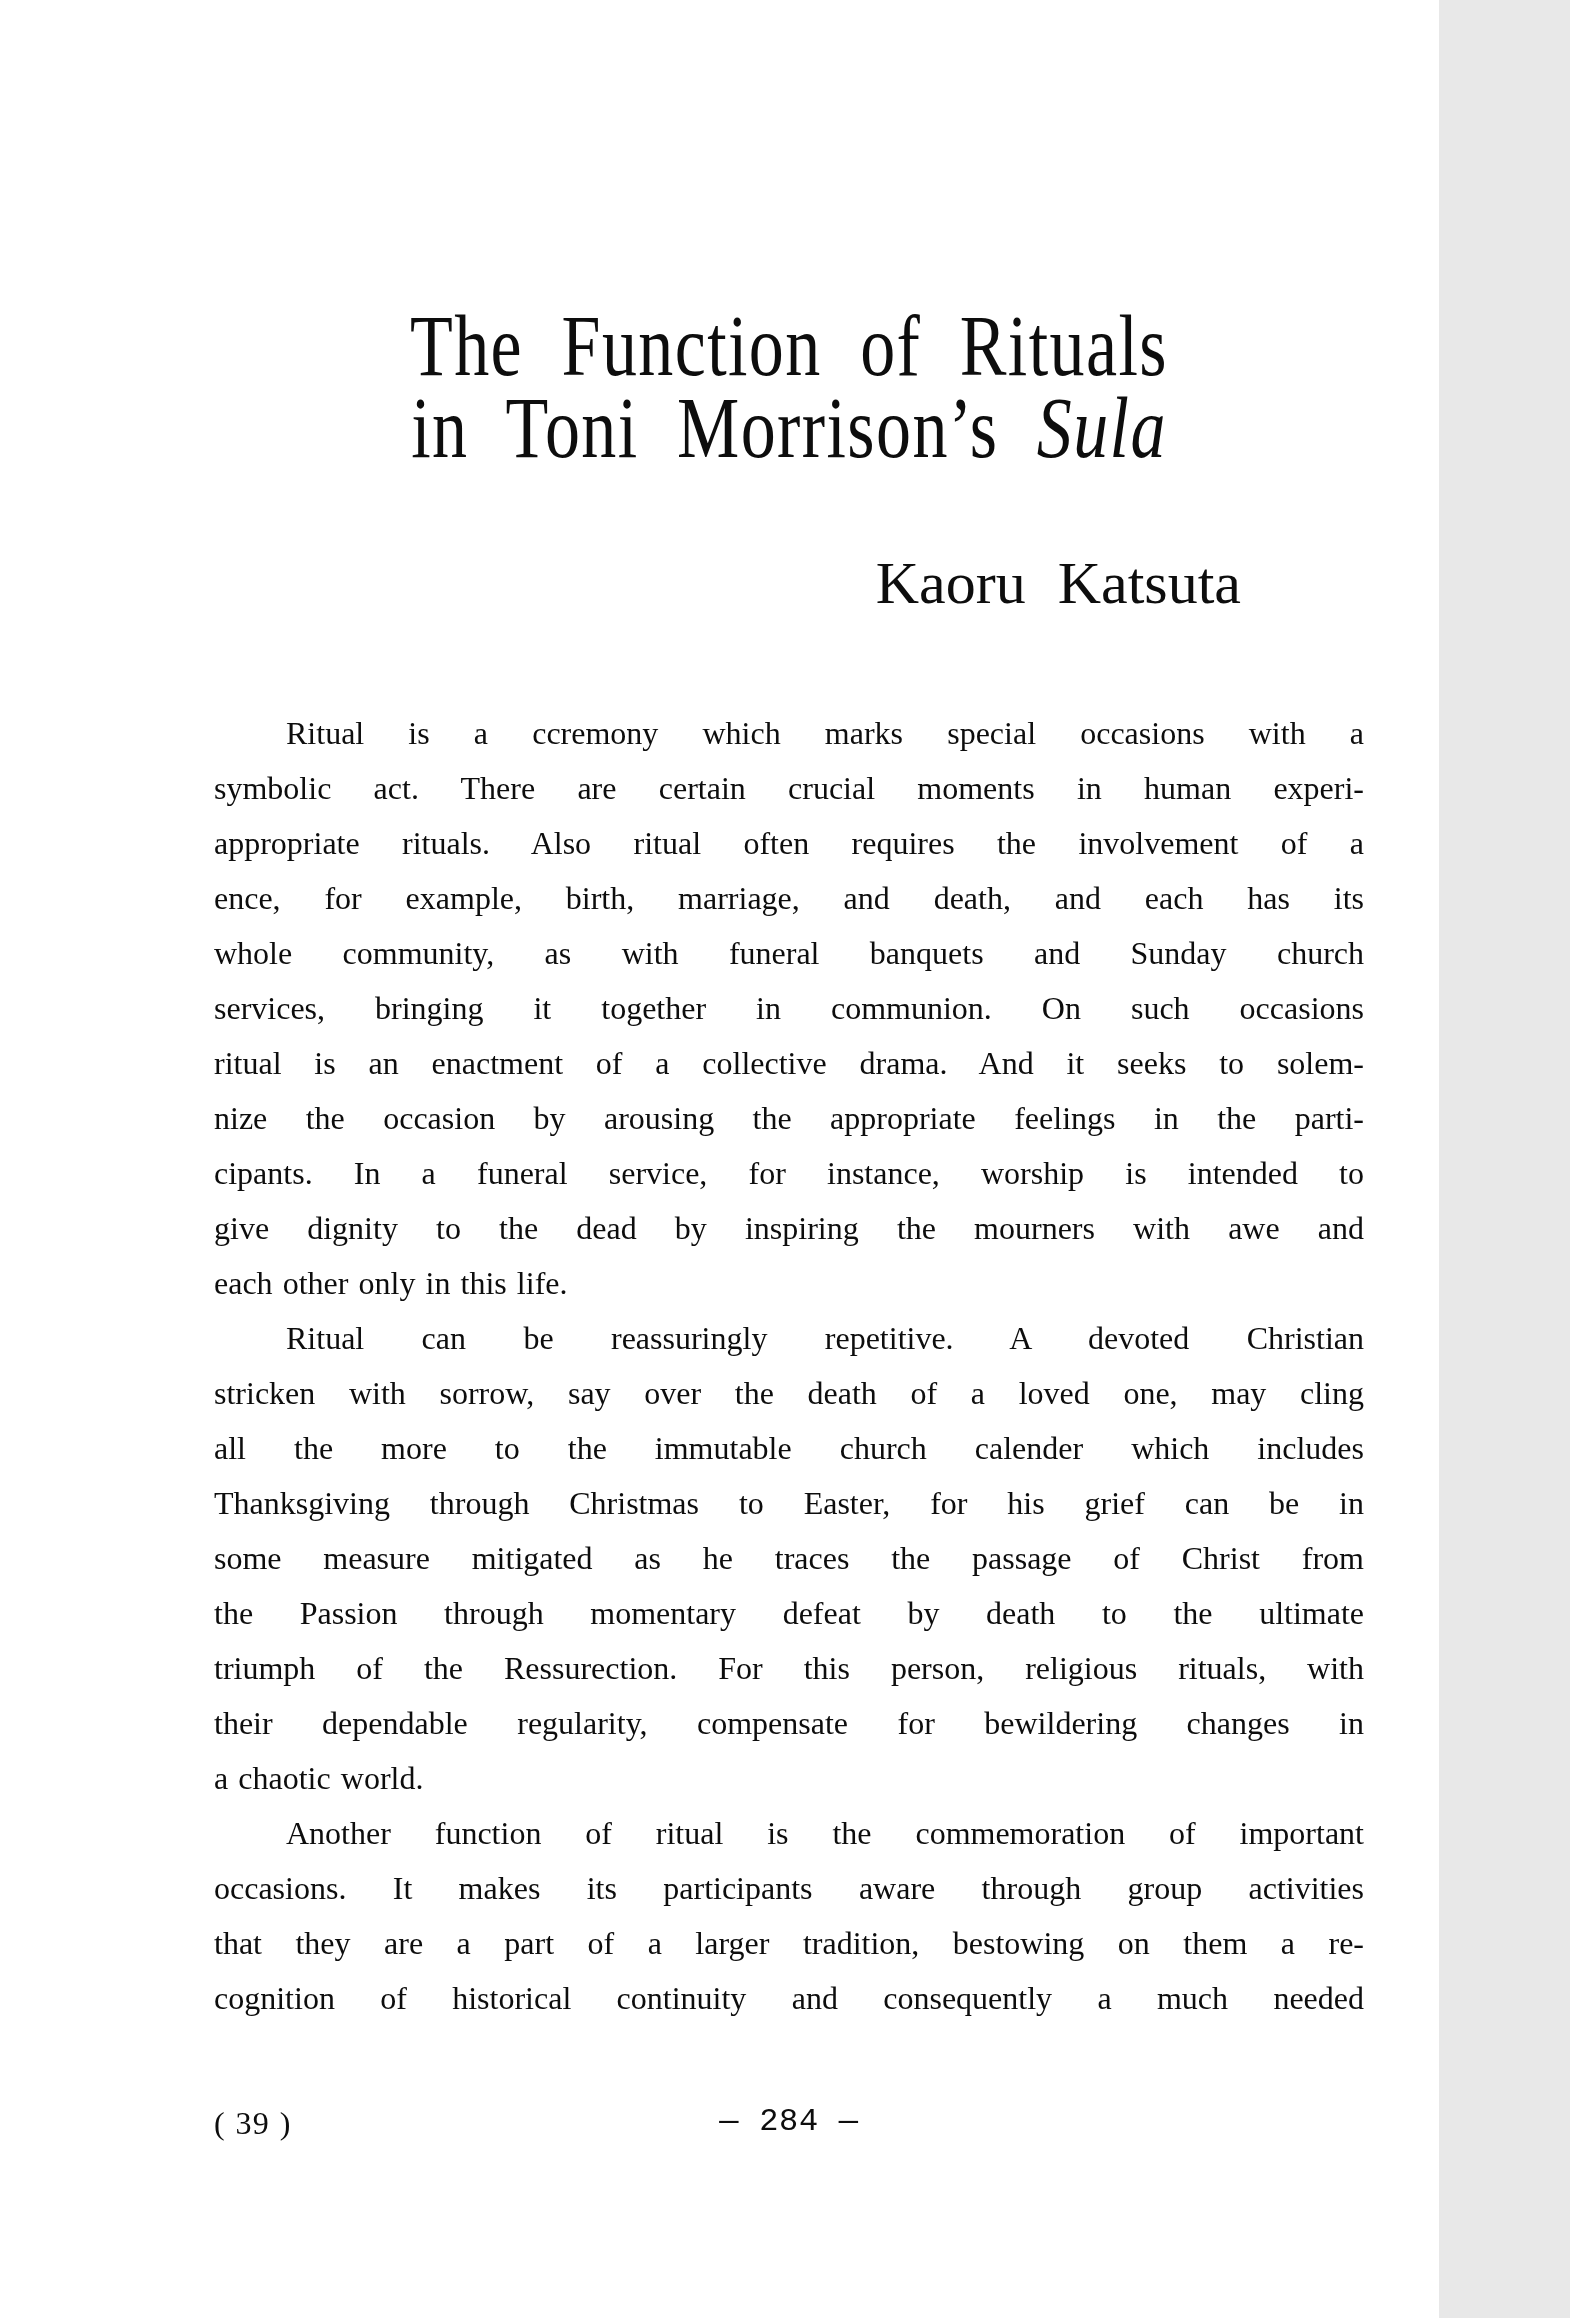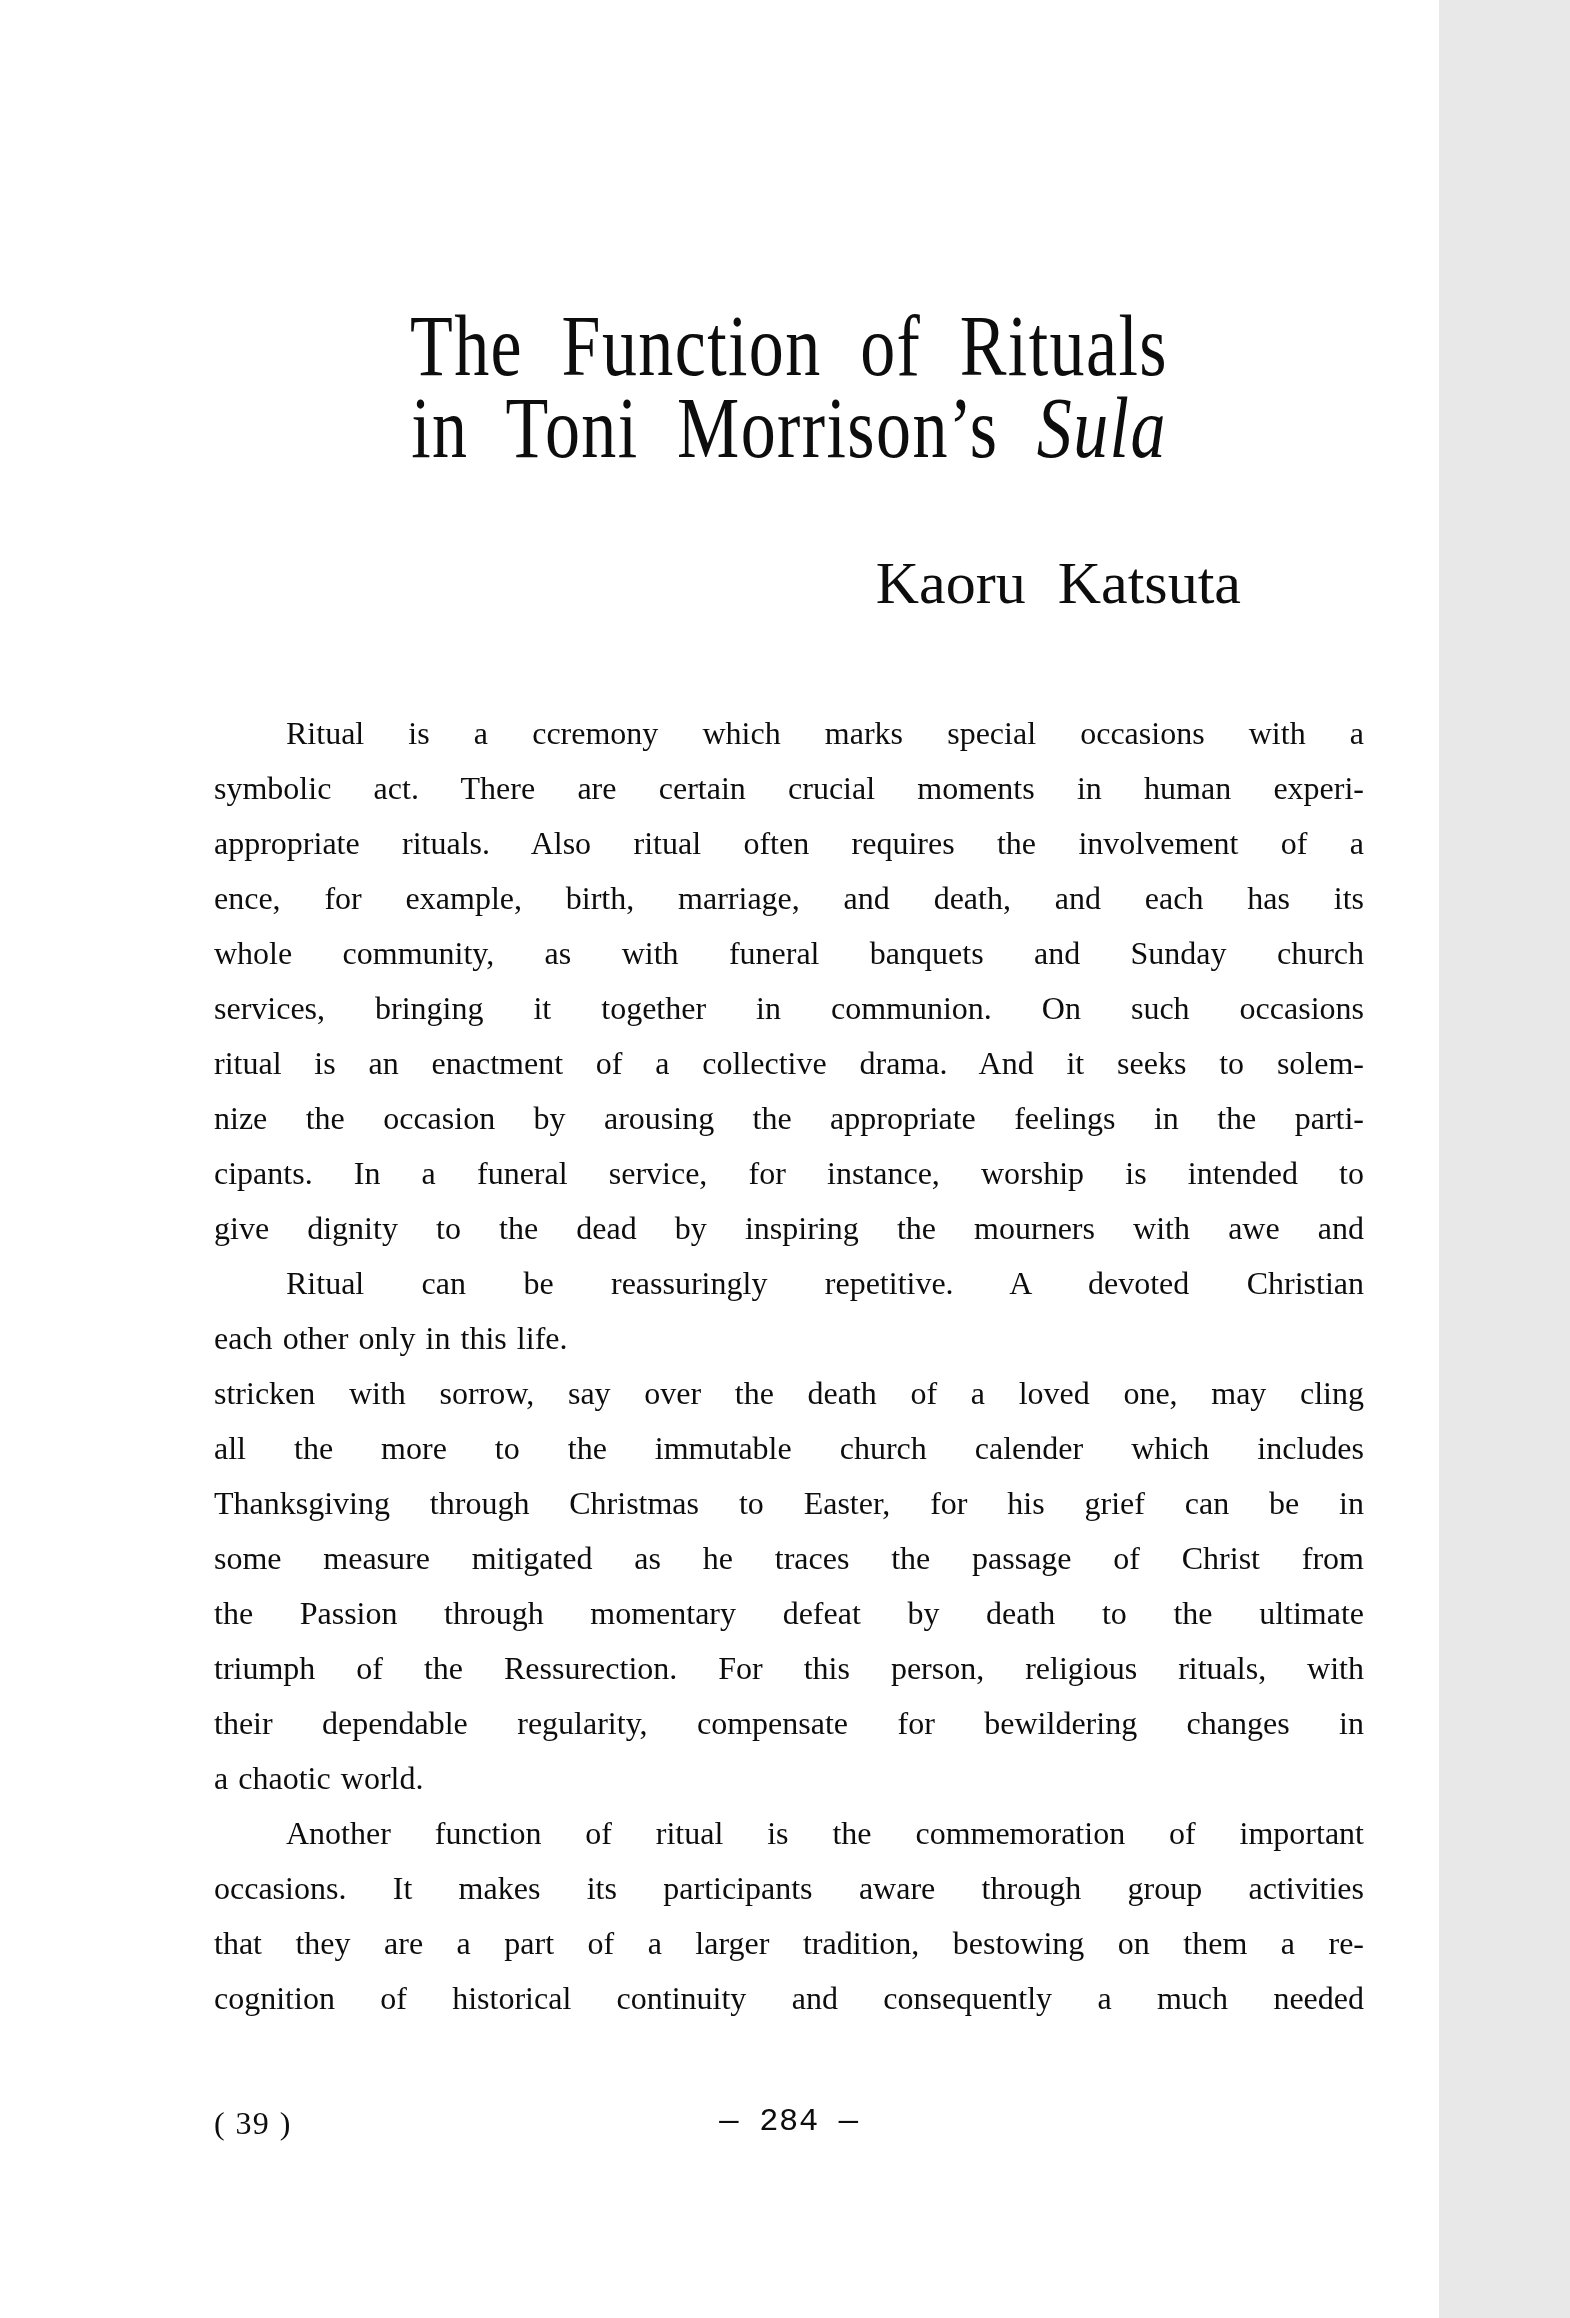--- a/index.html
+++ b/index.html
@@ -104,23 +104,23 @@
     <p class="line just indent">Ritual is a ccremony which marks special occasions with a</p>
     <p class="line just">symbolic act.  There are certain crucial moments in human experi-</p>
     <p class="line just">appropriate rituals.  Also ritual often requires the involvement of a</p>
     <p class="line just">ence, for example, birth, marriage, and death, and each has its</p>
     <p class="line just">whole community, as with funeral banquets and Sunday church</p>
     <p class="line just">services, bringing it together in communion.  On such occasions</p>
     <p class="line just">ritual is an enactment of a collective drama.  And it seeks to solem-</p>
     <p class="line just">nize the occasion by arousing the appropriate feelings in the parti-</p>
     <p class="line just">cipants.  In a funeral service, for instance, worship is intended to</p>
     <p class="line just">give dignity to the dead by inspiring the mourners with awe and</p>
+    <p class="line">each other only in this life.</p>
+
     <p class="line just indent">Ritual can be reassuringly repetitive.  A devoted Christian</p>
-
-    <p class="line">each other only in this life.</p>
     <p class="line just">stricken with sorrow, say over the death of a loved one, may cling</p>
     <p class="line just">all the more to the immutable church calender which includes</p>
     <p class="line just">Thanksgiving through Christmas to Easter, for his grief can be in</p>
     <p class="line just">some measure mitigated as he traces the passage of Christ from</p>
     <p class="line just">the Passion through momentary defeat by death to the ultimate</p>
     <p class="line just">triumph of the Ressurection.  For this person, religious rituals, with</p>
     <p class="line just">their dependable regularity, compensate for bewildering changes in</p>
     <p class="line">a chaotic world.</p>
 
     <p class="line just indent">Another function of ritual is the commemoration of important</p>

